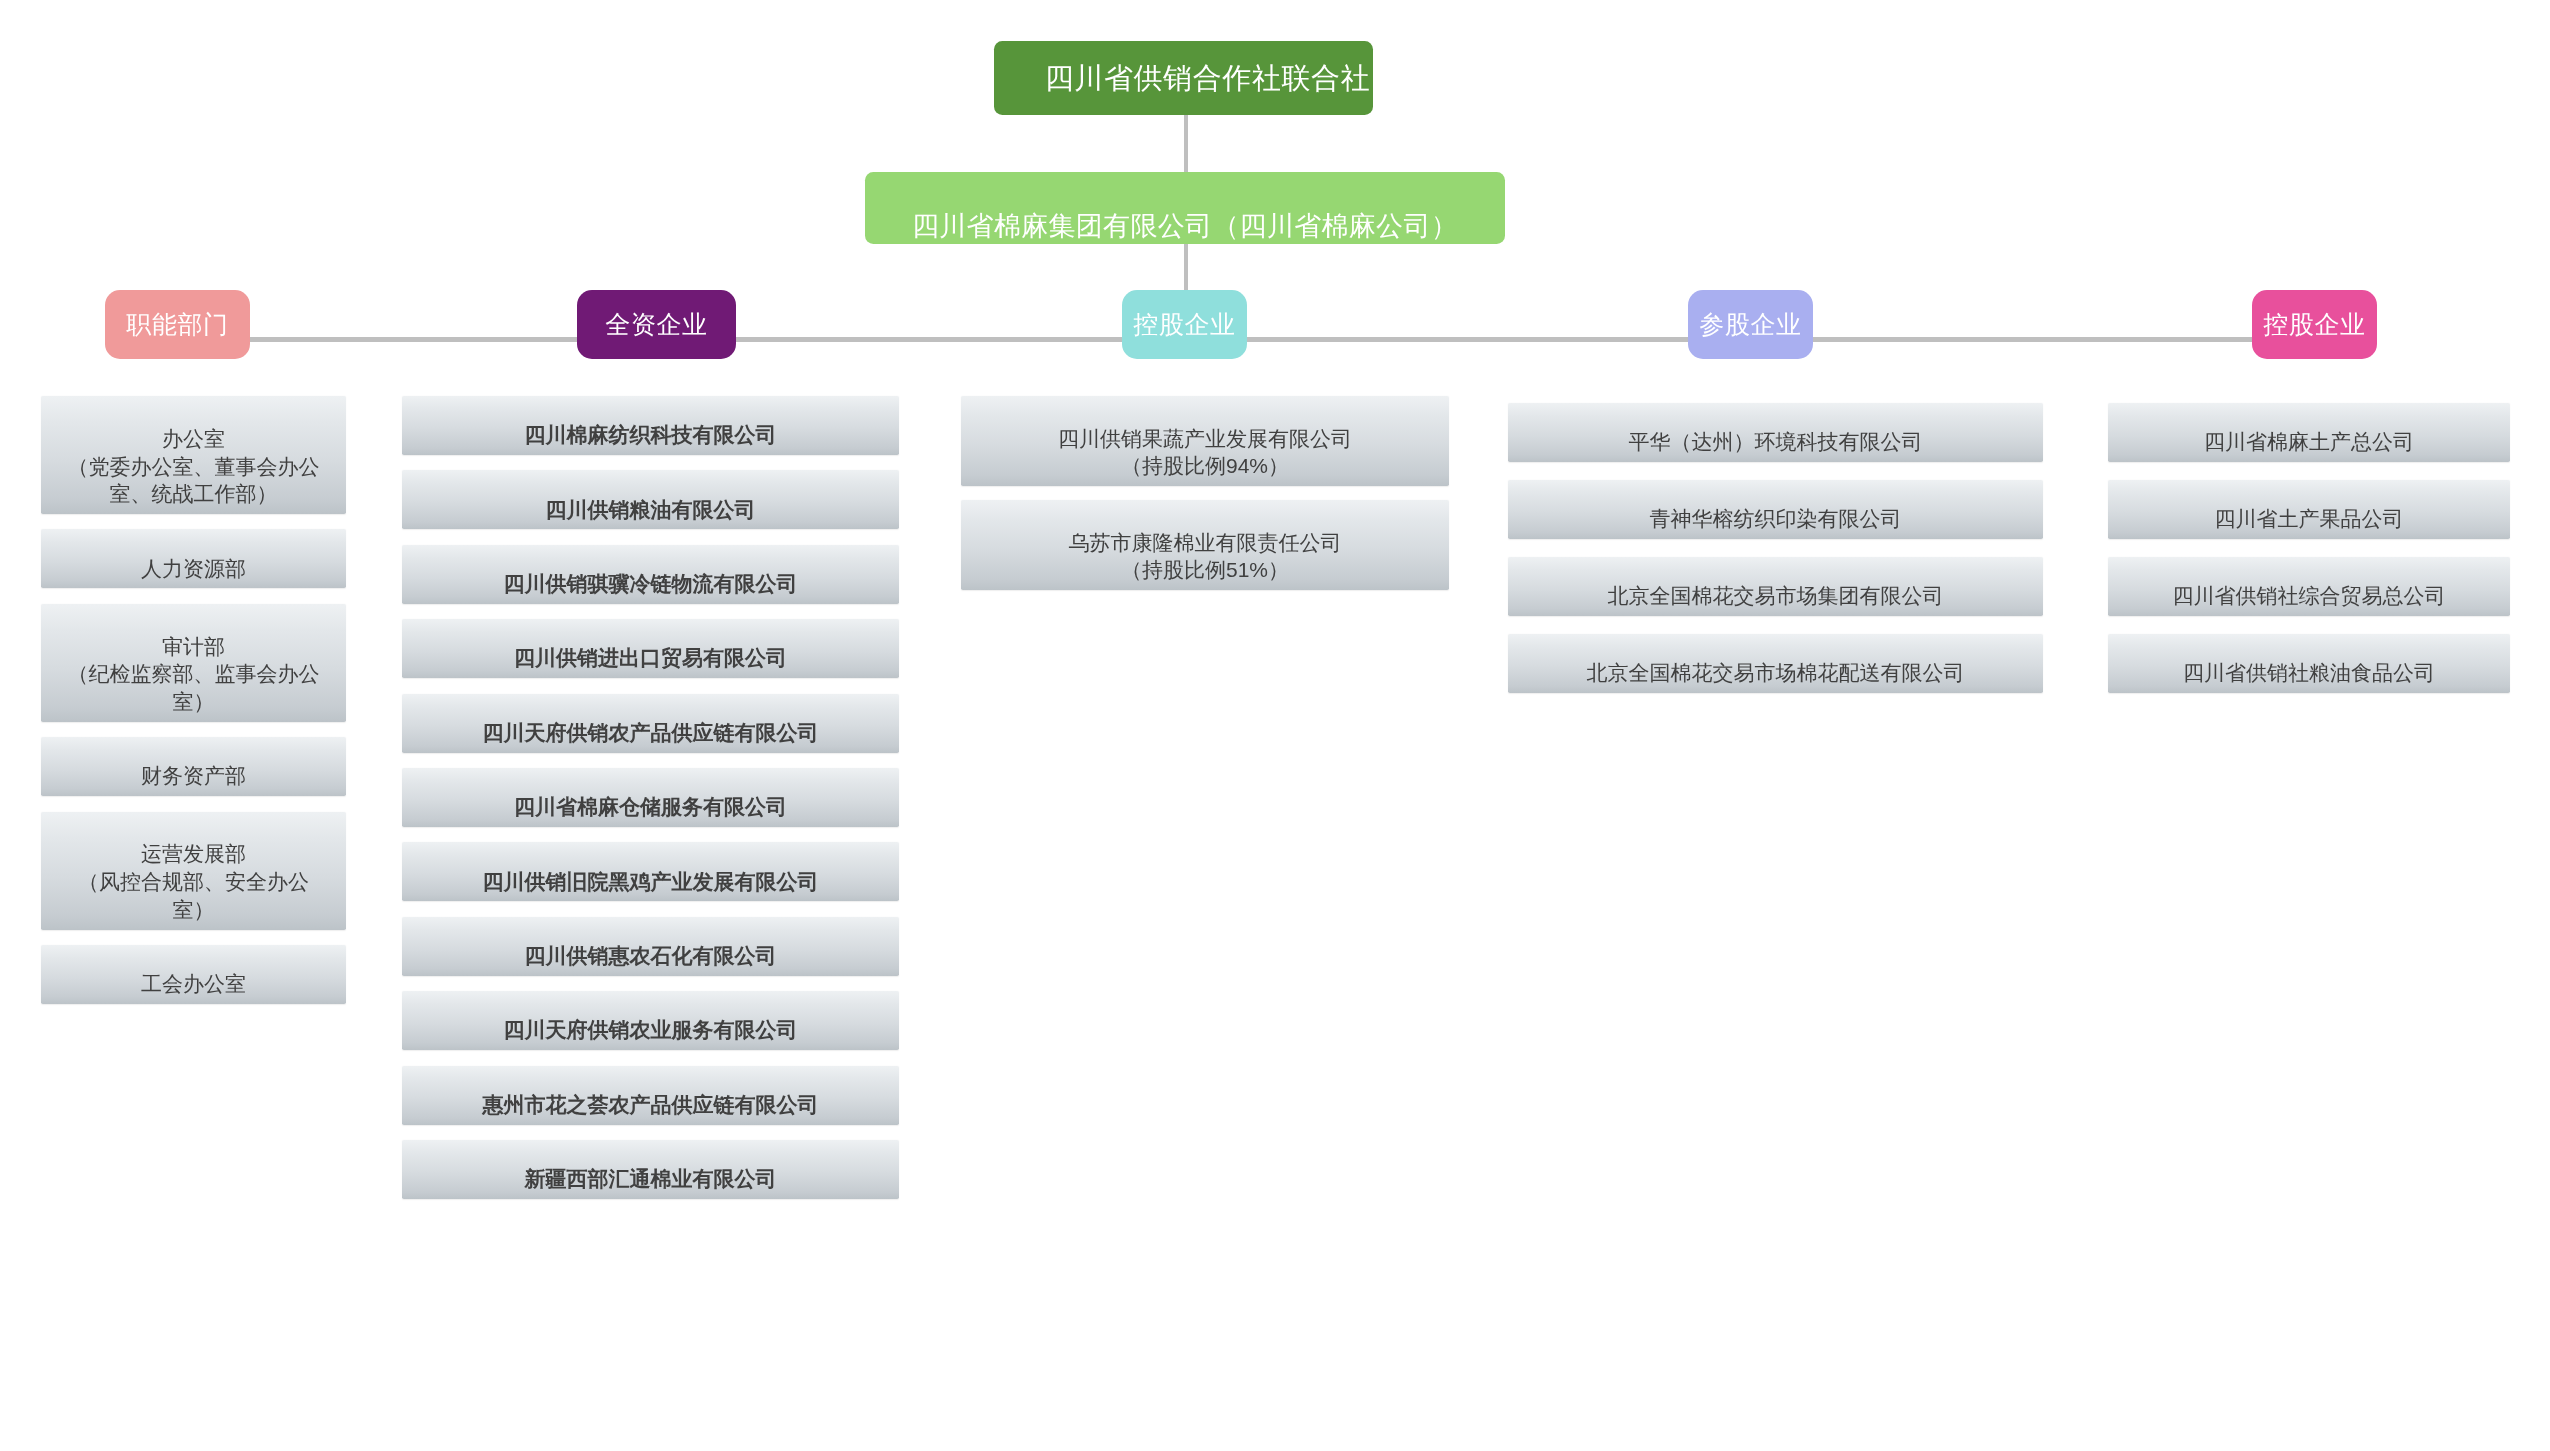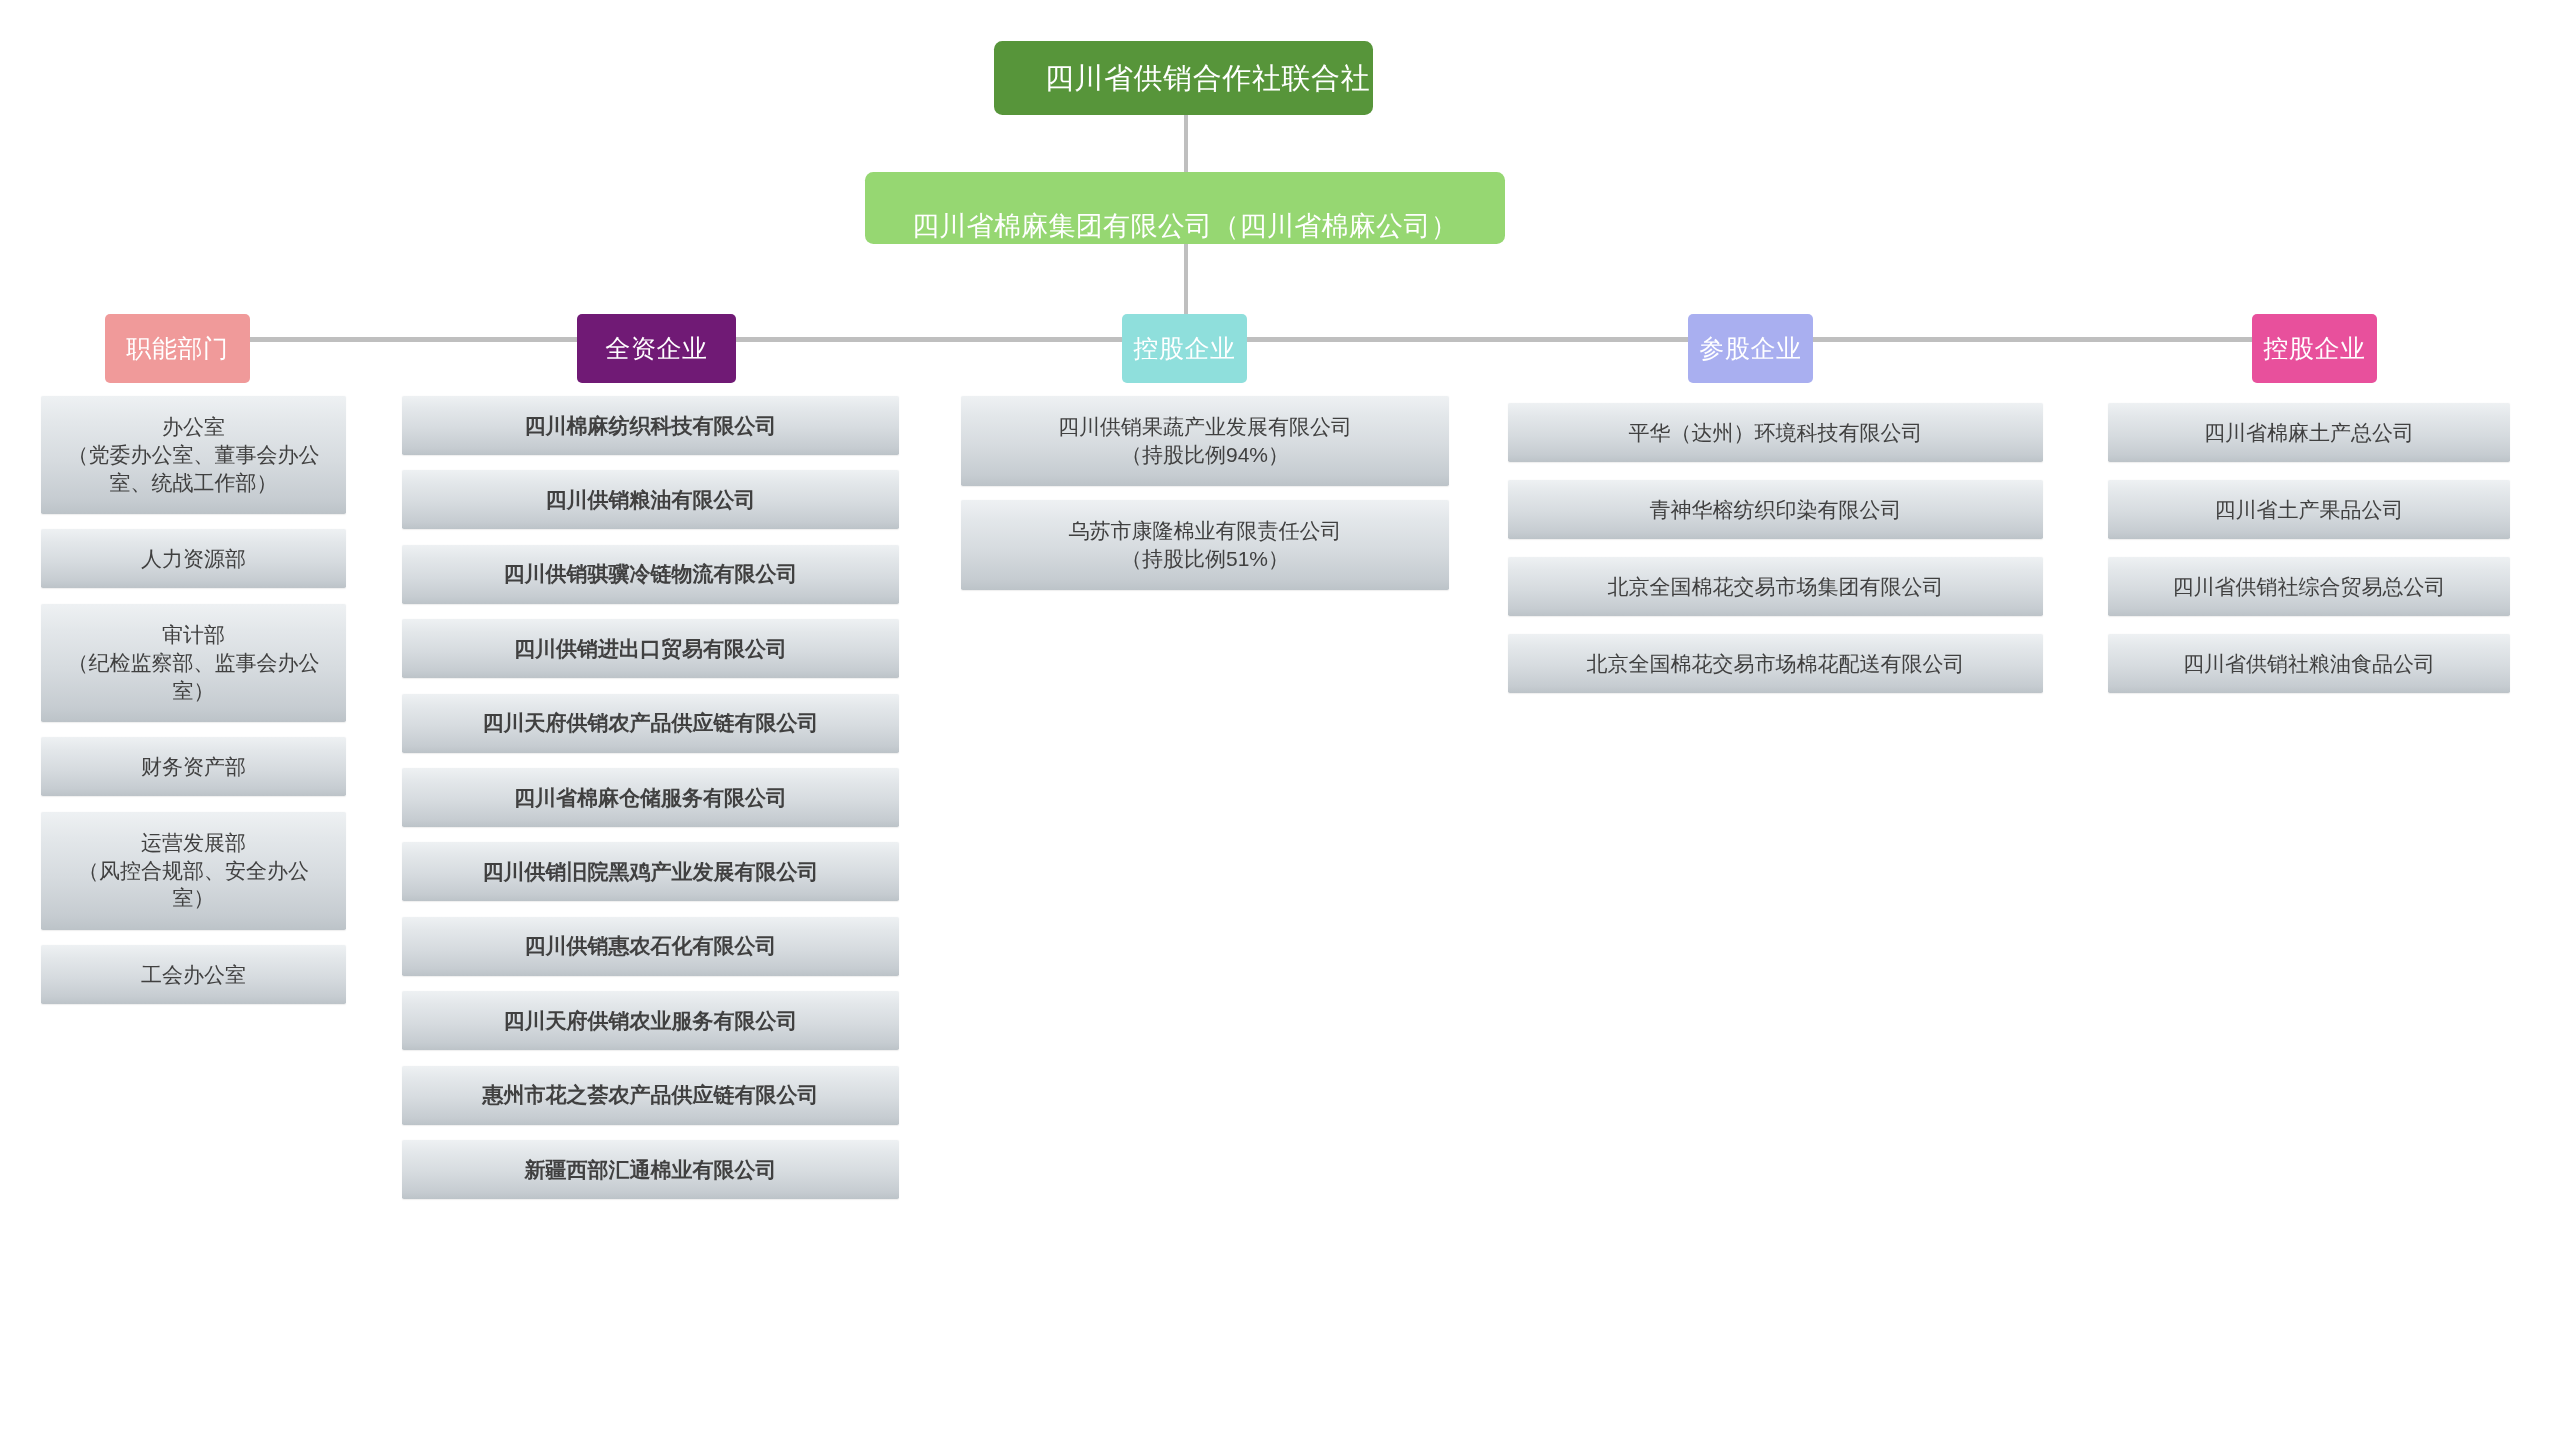--- a/index.html
+++ b/index.html
@@ -66,23 +66,23 @@
     height: 72px;
     background: #96d772;
     font-size: 27px;
     letter-spacing: 0.3px;
   }
 
   
   .cat-chip {
     position: absolute;
     z-index: 3;
-    top: 314px;
+    top: 290px;
     height: 69px;
-    border-radius: 5px;
+    border-radius: 15px;
     display: flex;
     align-items: center;
     justify-content: center;
     color: #ffffff;
     font-size: 25px;
     letter-spacing: 0.6px;
     white-space: nowrap;
   }
 
   
@@ -98,21 +98,21 @@
                 #eef1f3 0%,
                 #e3e7ea 22%,
                 #d6dbdf 55%,
                 #c6ccd1 88%,
                 #bcc3c8 100%);
     border-radius: 1.8px;
     color: #404040;
     font-size: 21px;
     line-height: 1.32;
     display: flex;
-    align-items: center;
+    align-items: flex-end;
     justify-content: center;
     text-align: center;
     padding: 6px 17px;
     box-shadow: 0 0.6px 1.2px rgba(0,0,0,0.07);
   }
 
   .item-text {
     white-space: pre-line;
     display: block;
   }

